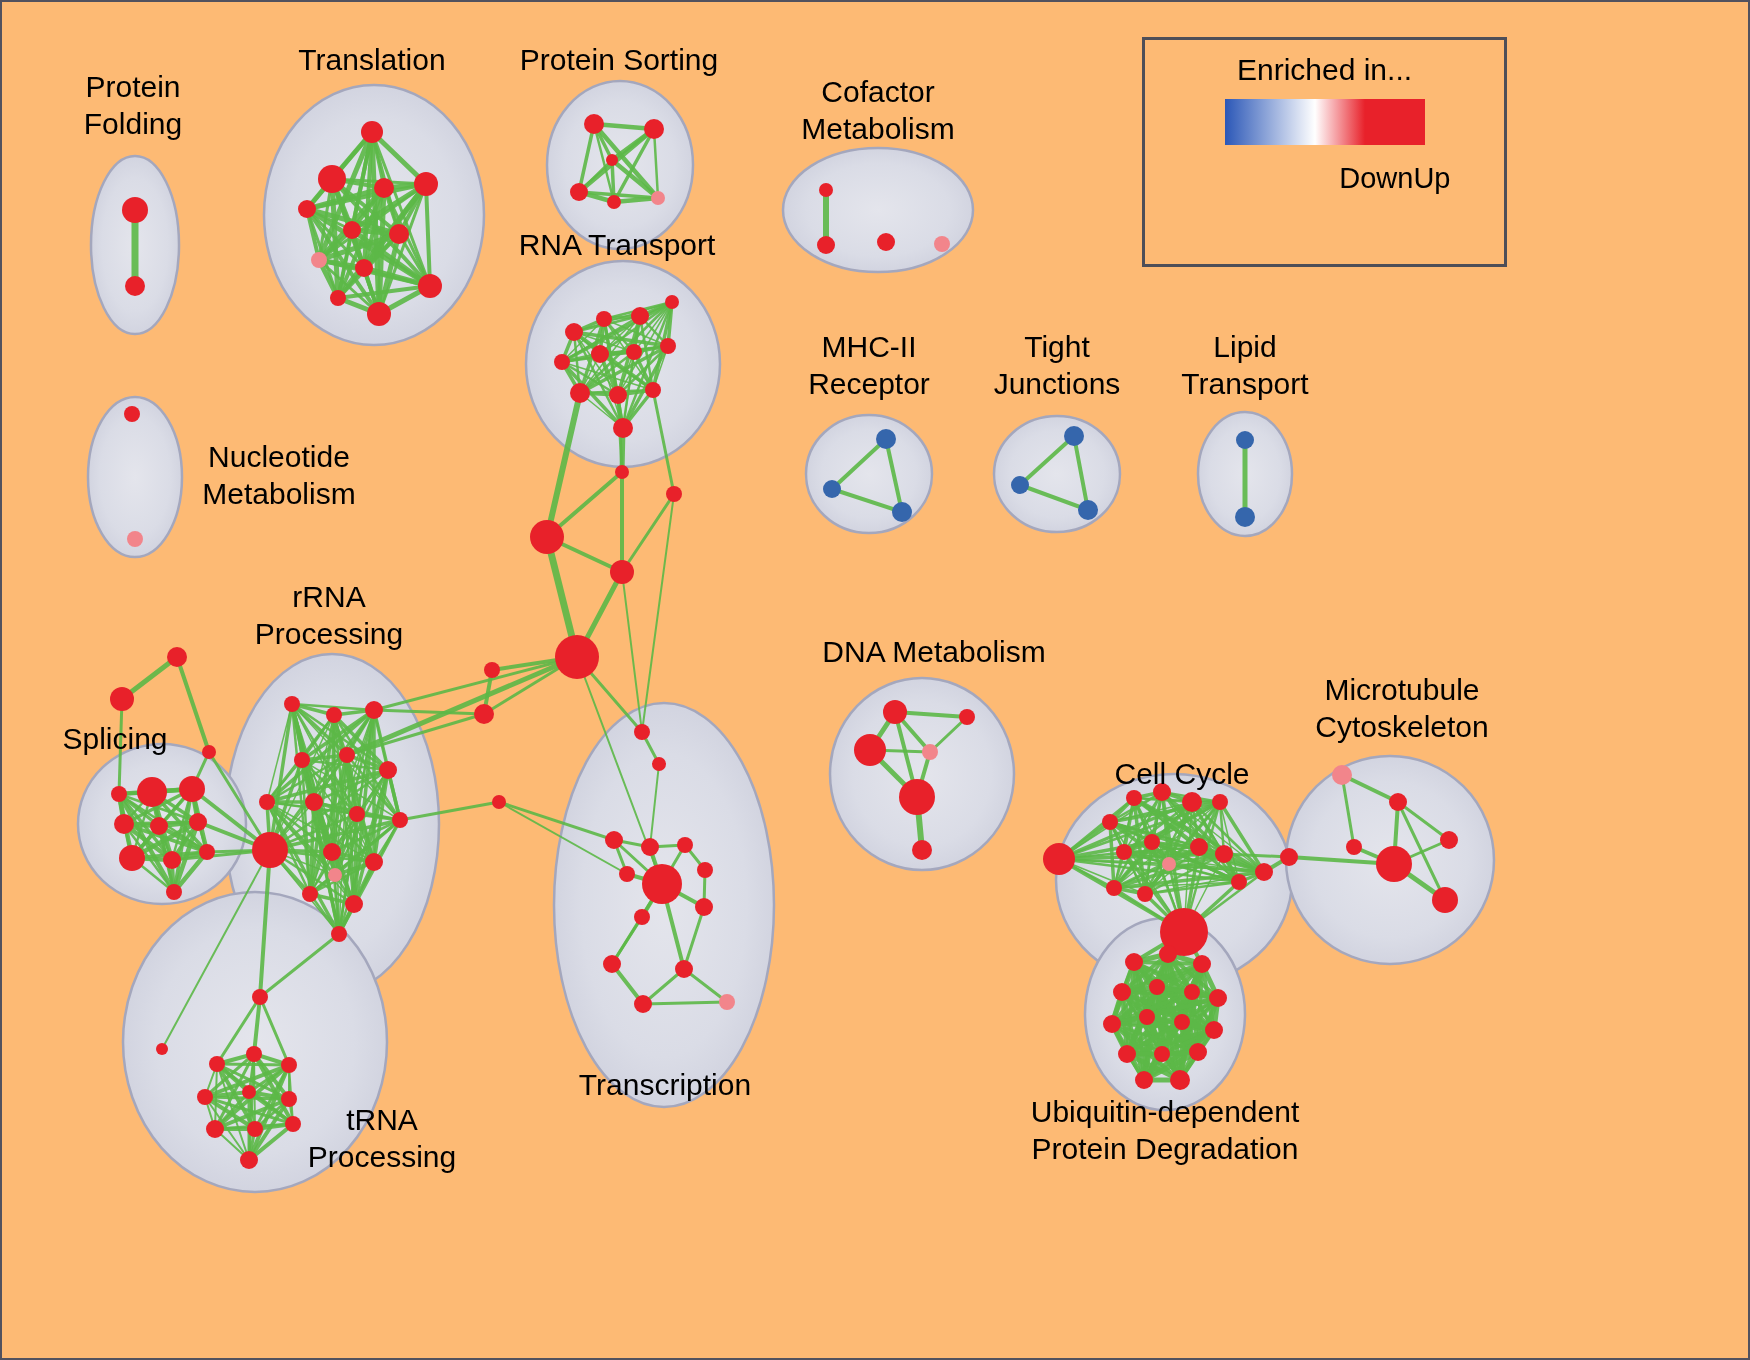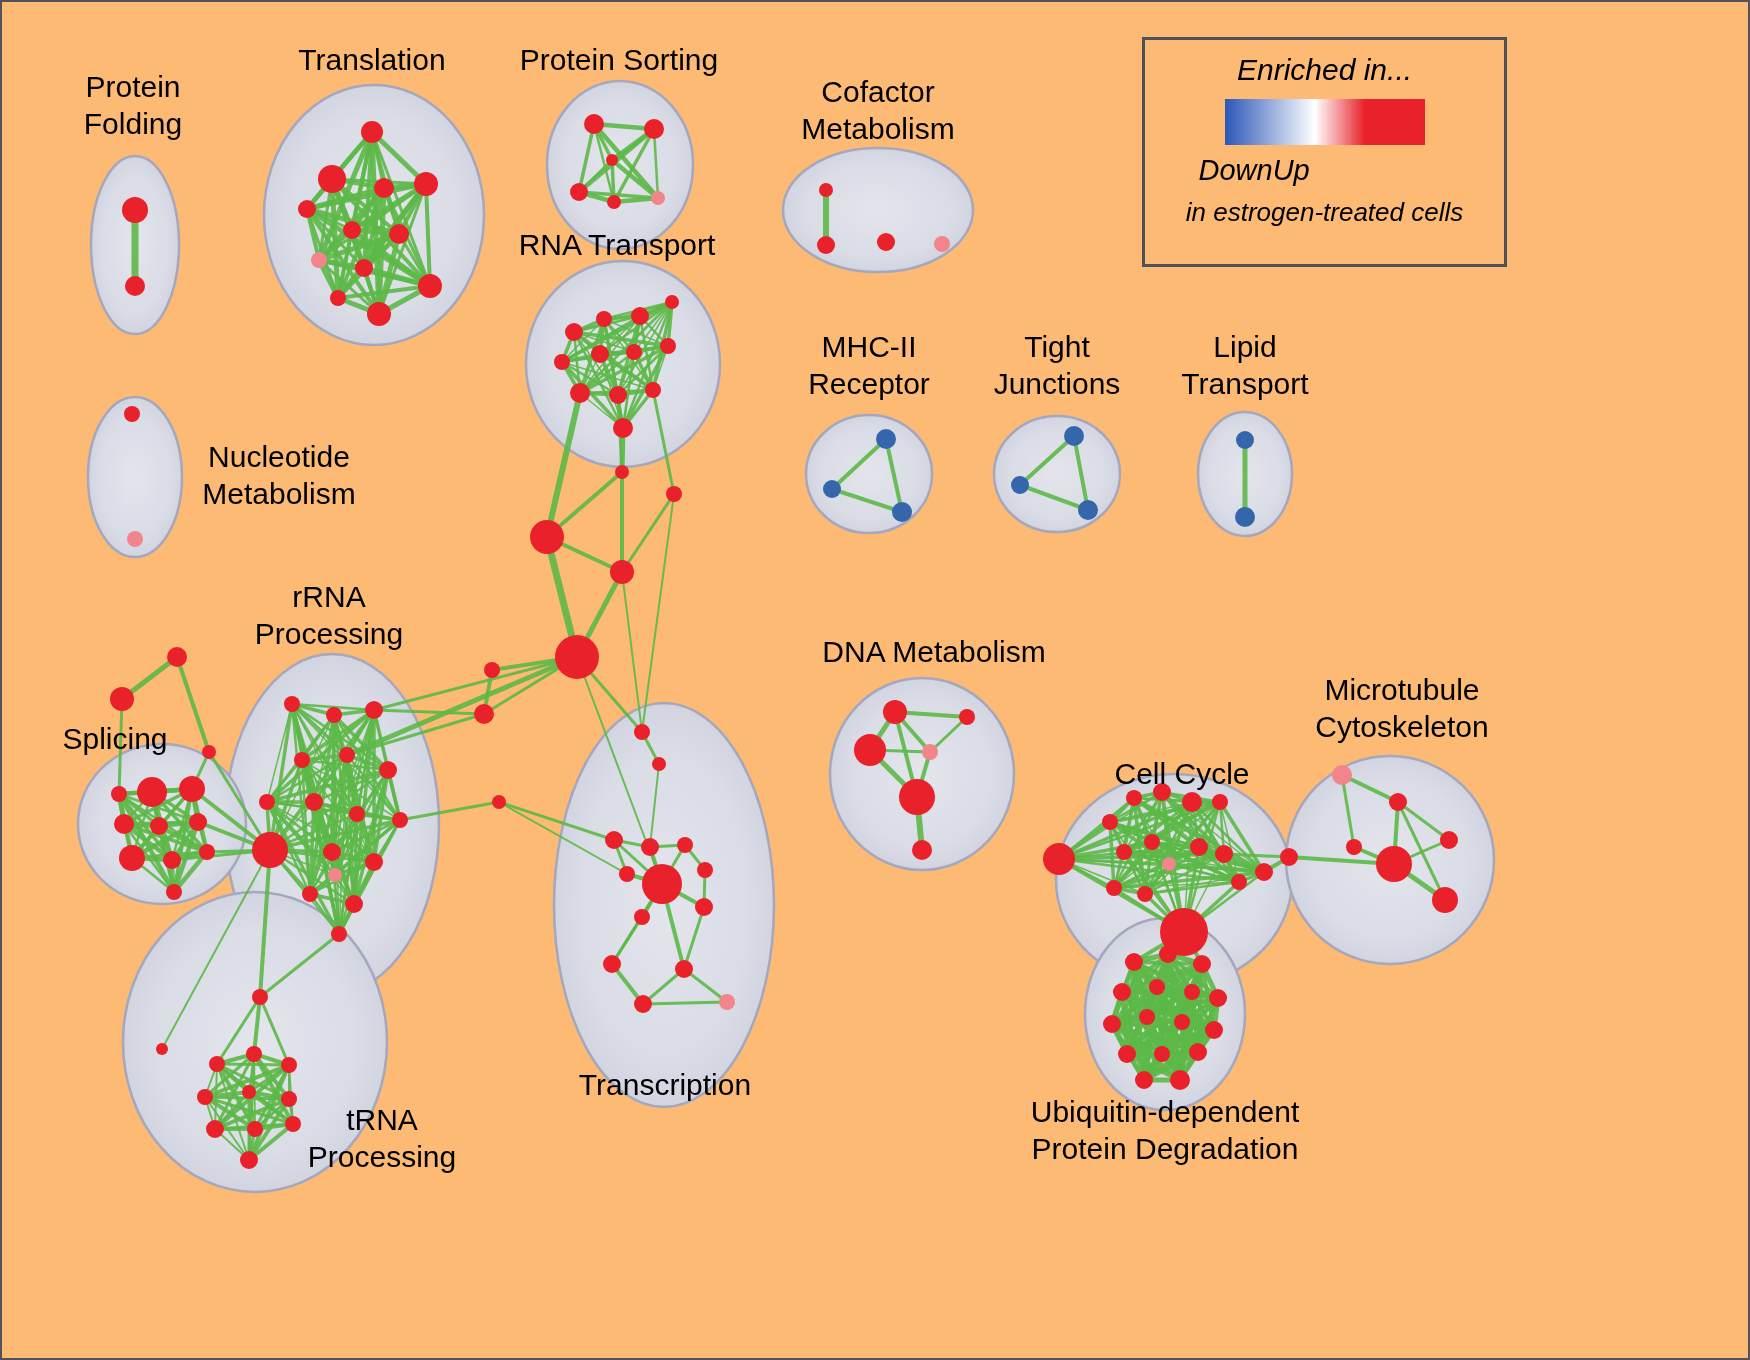--- a/index.html
+++ b/index.html
@@ -19,30 +19,29 @@
   }
   .legend{
     position:absolute;
     left:1140px;top:35px;
     width:365px;height:230px;
     box-sizing:border-box;
     border:3px solid #4e4f58;
     text-align:center;
     padding-top:12px;
     color:#000;
-    font-style:italic;
   }
   .legend-title{font-size:30px;line-height:35px;}
   .legend-gradient{
     width:200px;height:46px;
     margin:12px auto 6px auto;
   }
   .legend-scale{
-    width:252px;margin:8px auto;
-    display:flex;justify-content:flex-start;
+    width:252px;margin:16px auto;
+    display:flex;justify-content:flex-end;
     font-size:29px;line-height:34px;
   }
   .legend-caption{
     font-size:26px;line-height:34px;margin-top:8px;
   }
 </style>
 </head>
 <body>
 
 <div id="figure" style="background: #fdba74; border-color: rgb(82, 82, 94);">
@@ -960,17 +959,16 @@
     </svg>
 
   <div class="legend" style="border-color: rgb(78, 79, 88);">
     <div class="legend-title">Enriched in...</div>
     <div class="legend-gradient" style="background: linear-gradient(to right, rgb(43, 87, 183) 0%, rgb(255, 255, 255) 45%, rgb(232, 33, 42) 70%, rgb(232, 33, 42) 100%);"></div>
     <div class="legend-scale">
       <span>Down</span>
       <span>Up</span>
     </div>
     <div class="legend-caption">
-      <div>in estrogen-treated cells</div>
     </div>
   </div>
 
 </div>
 
 </body></html>

